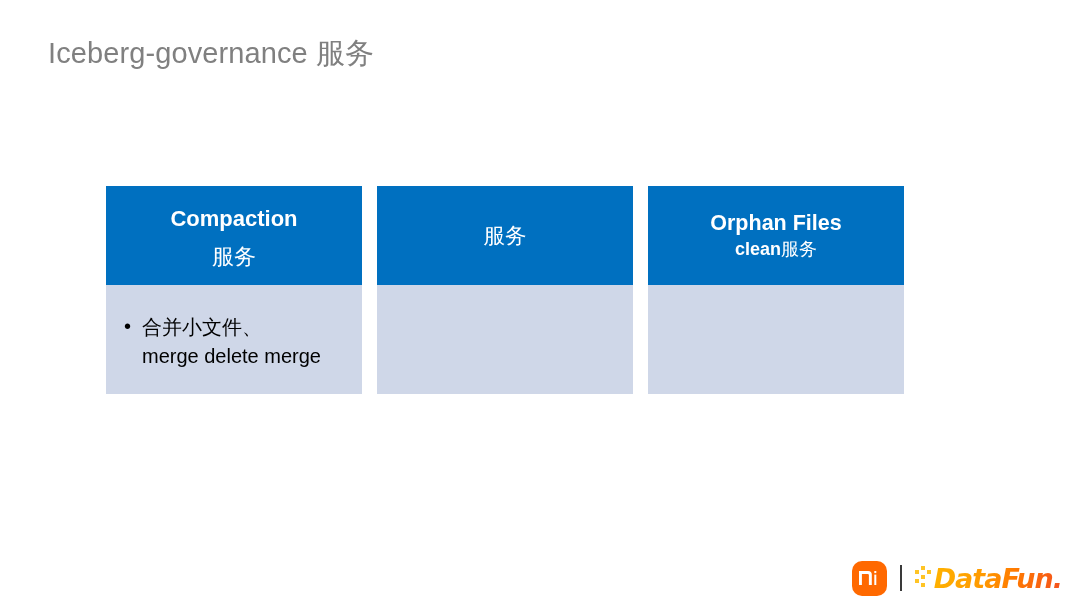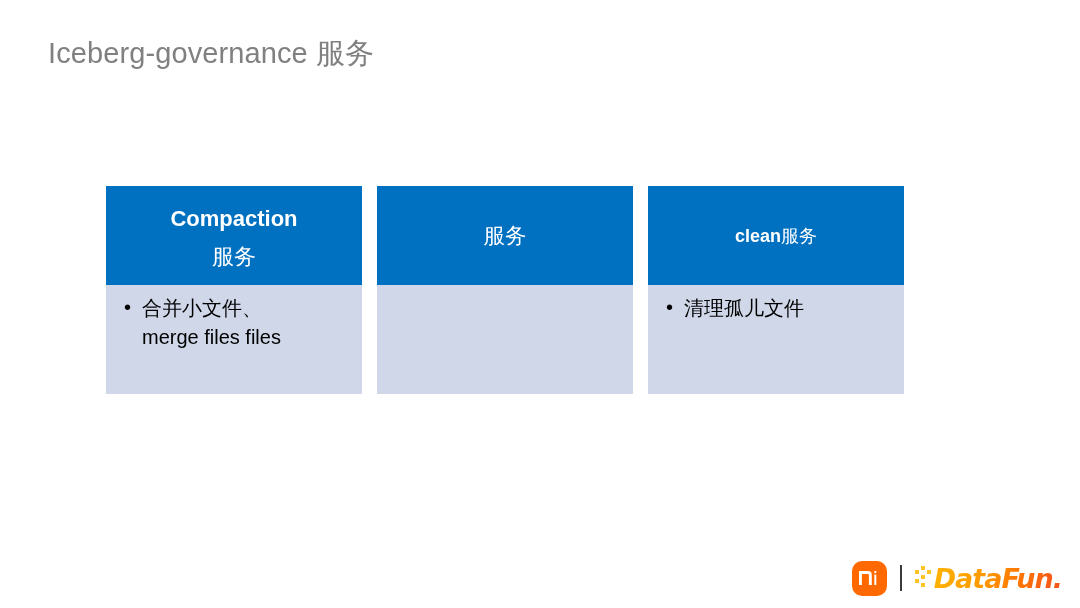--- a/index.html
+++ b/index.html
@@ -94,21 +94,21 @@
   }
   .card-3 .hdr-line-1 { font-size: 21.5px; }
   .card-3 .hdr-line-2 {
     font-size: 18px;
     margin-top: 3px;
   }
   .card-3 .hdr-line-2 .cn { font-weight: 400; }
 
   .card-body {
     flex: 1 1 auto;
-    padding: 9px 10px 0 16px;
+    padding: 28px 10px 0 16px;
     box-sizing: border-box;
   }
 
   .bullet-item {
     position: relative;
     padding-left: 20px;
     color: #000000;
     font-size: 20px;
     line-height: 29px;
   }
@@ -200,39 +200,35 @@
   <div class="card-row">
 
     <div class="card card-1">
       <div class="card-header">
         <span class="hdr-line-1">Compaction</span>
         <span class="hdr-line-2">服务</span>
       </div>
       <div class="card-body">
         <div class="bullet-item">
           <span>合并小文件、</span>
-          <span class="bullet-line-2">merge files files</span>
+          <span class="bullet-line-2">merge delete merge</span>
         </div>
       </div>
     </div>
 
     <div class="card card-2">
       <div class="card-header">
         <span class="hdr-line-2">服务</span>
       </div>
     </div>
 
     <div class="card card-3">
       <div class="card-header">
+        <span class="hdr-line-1">Orphan Files</span>
         <span class="hdr-line-2"><span>clean</span><span class="cn">服务</span></span>
-      </div>
-      <div class="card-body">
-        <div class="bullet-item">
-          <span>清理孤儿文件</span>
-        </div>
       </div>
     </div>
 
   </div>
 
   <div class="footer-logos">
 
     <div class="mi-logo">
       <svg width="22" height="16" viewBox="0 0 22 16" aria-hidden="true">
         <path d="M1 1 h9.2 a3.6 3.6 0 0 1 3.6 3.6 V15 h-2.9 V5.1 a1.2 1.2 0 0 0 -1.2 -1.2 H3.9 V15 H1 Z" fill="#ffffff"></path>

